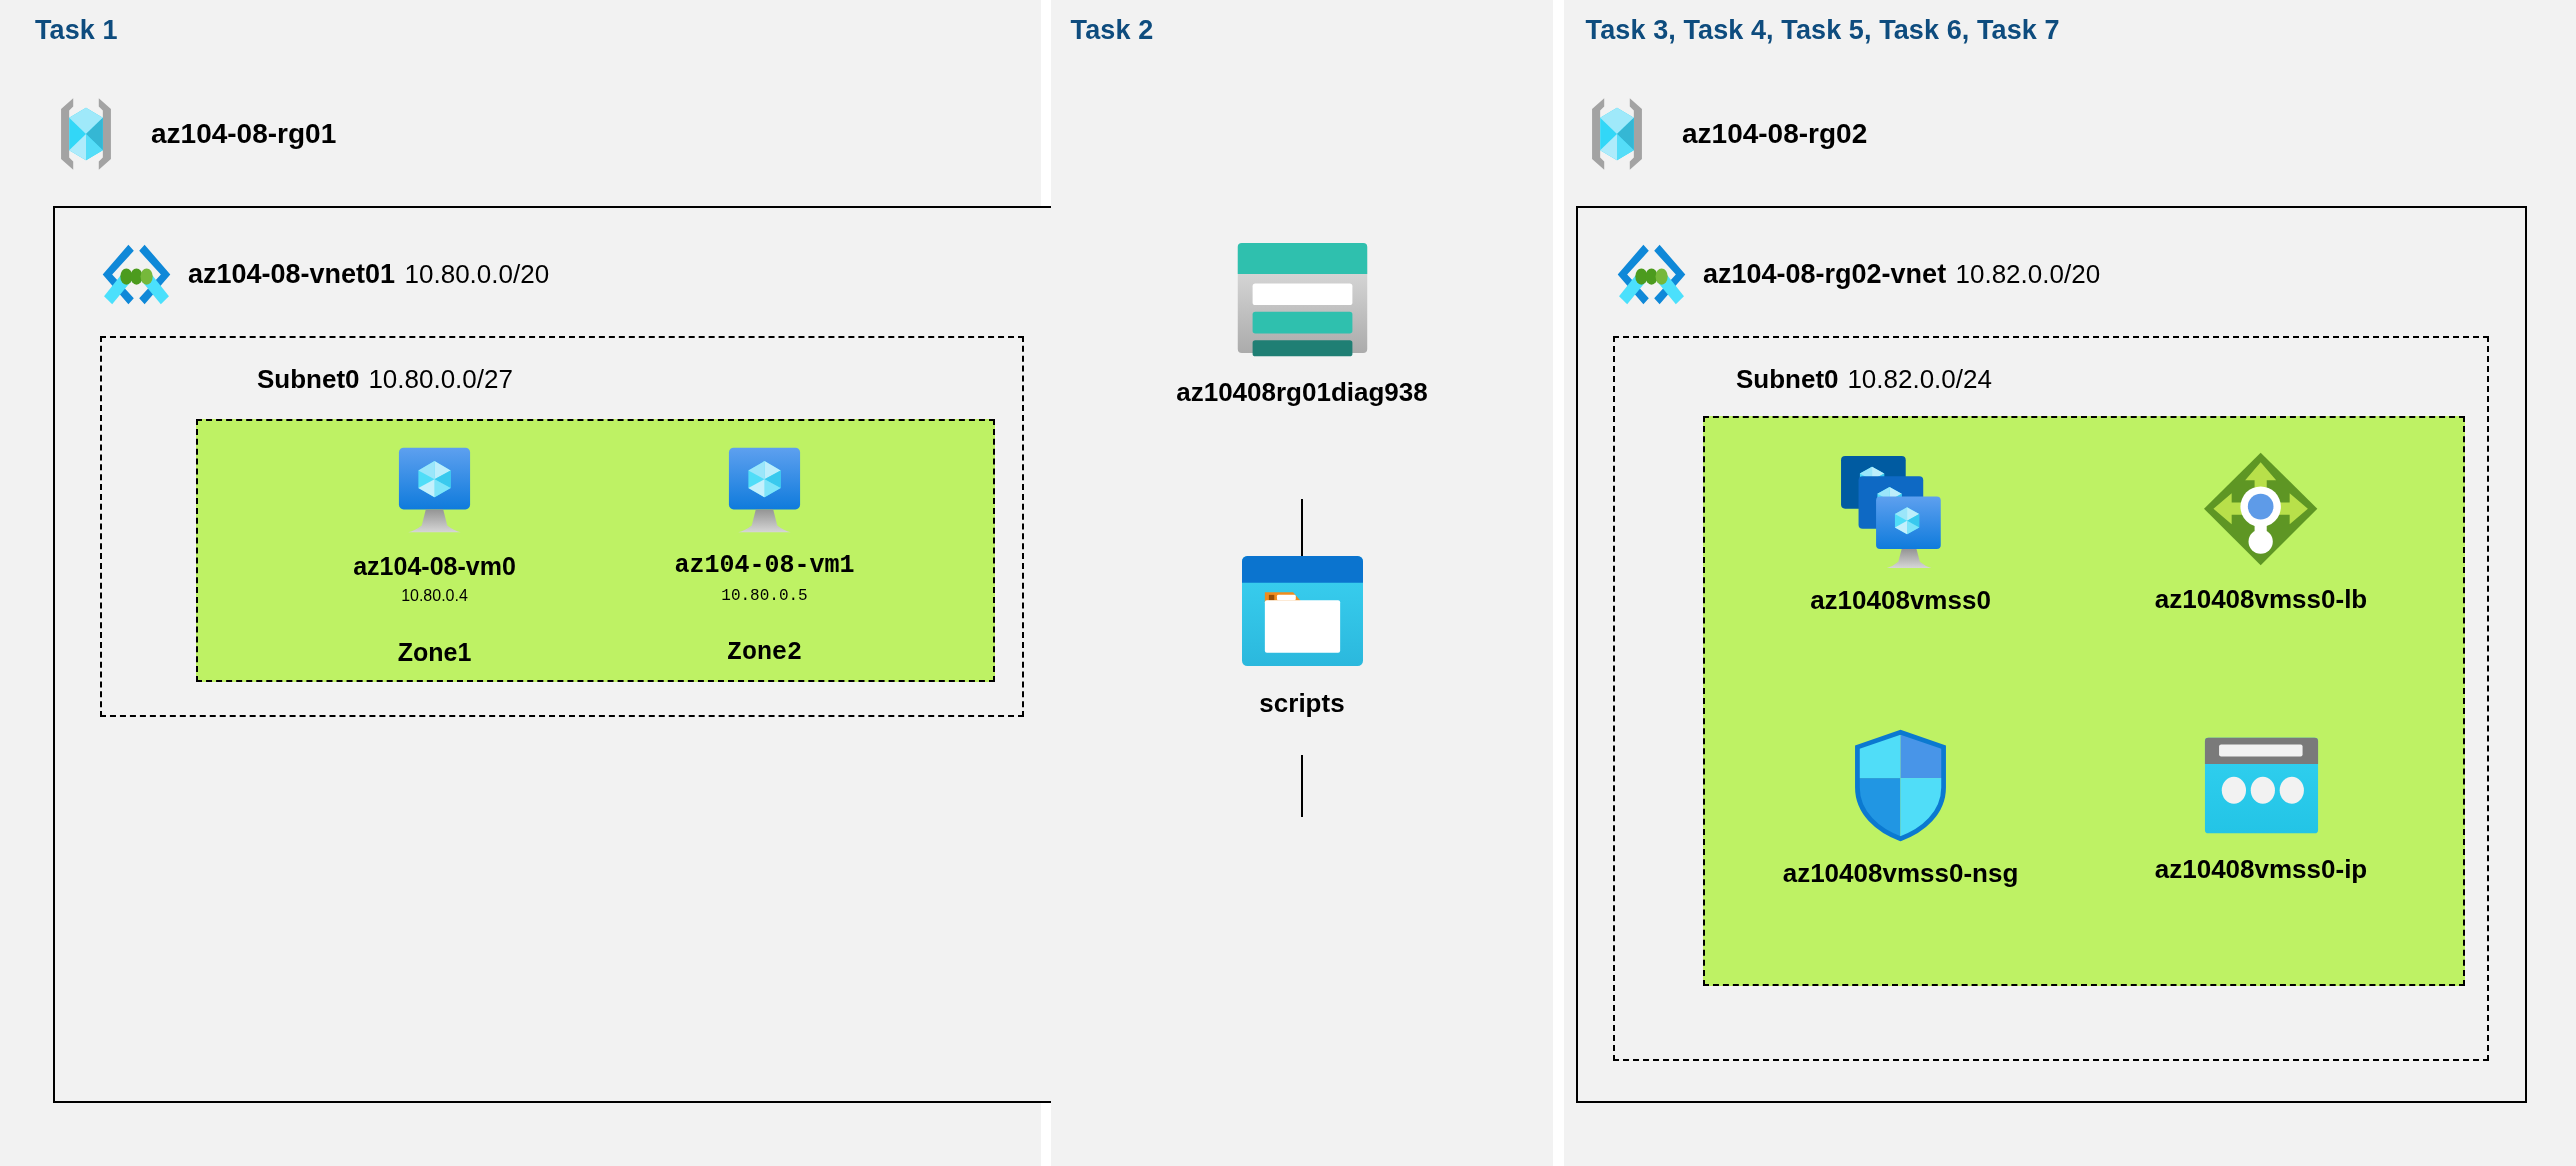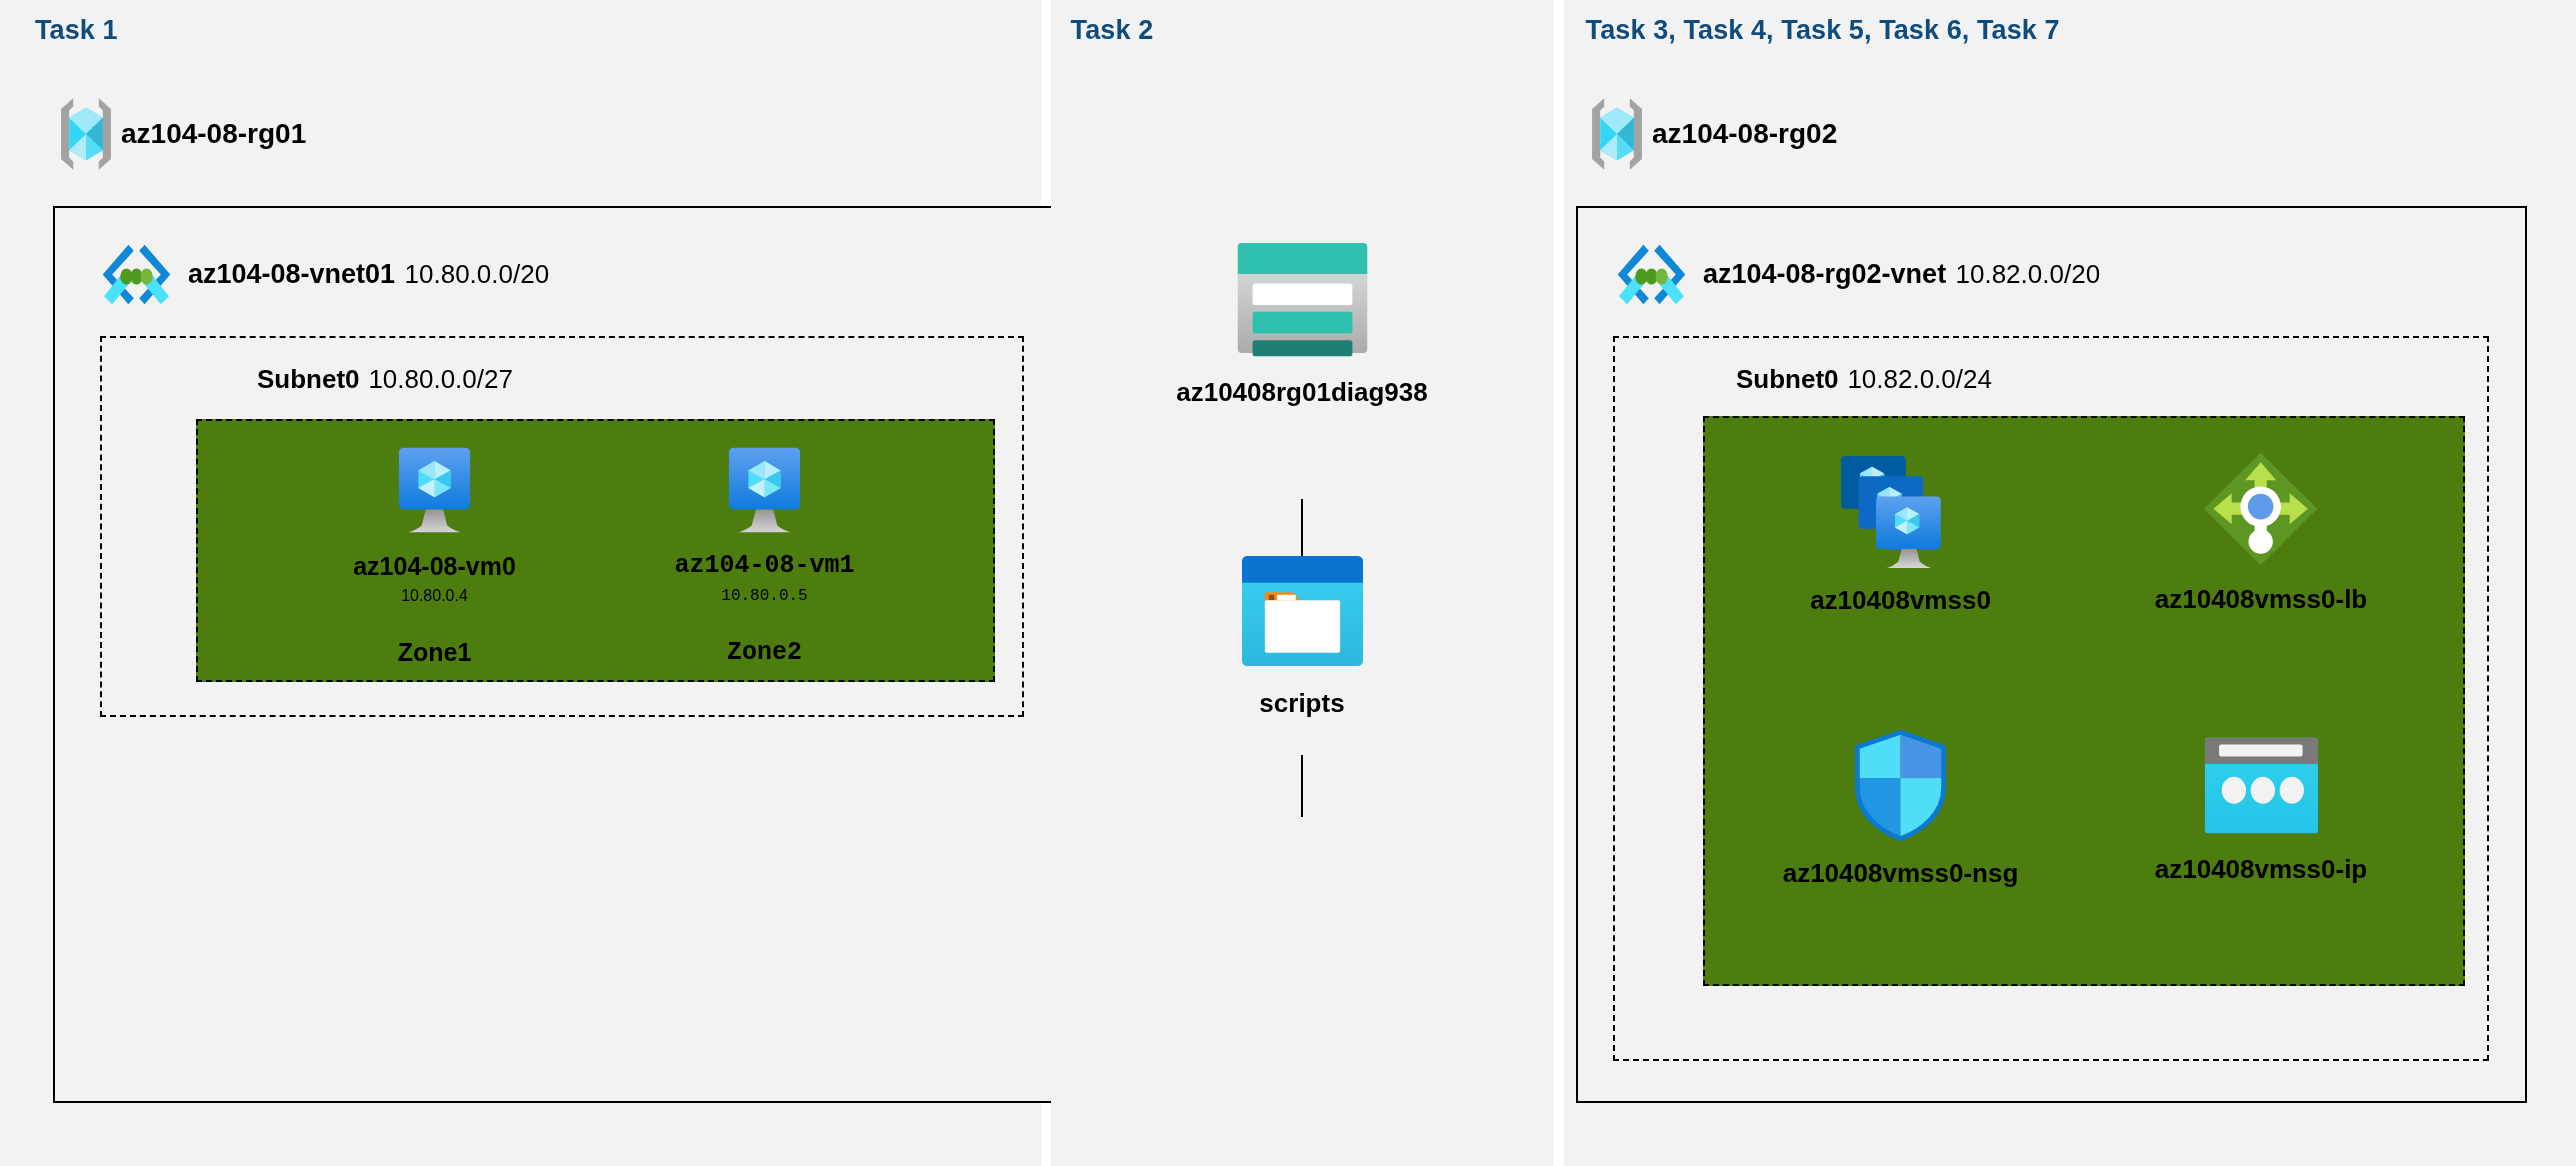--- a/index.html
+++ b/index.html
@@ -31,21 +31,21 @@
     font-size: 27px;
     letter-spacing: 0.1px;
     white-space: nowrap;
   }
 
   
   .rg-header {
     position: absolute;
     display: flex;
     align-items: center;
-    gap: 2px;
+    gap: 32px;
     white-space: nowrap;
   }
   .rg-name {
     font-size: 28px;
     font-weight: bold;
     color: #000;
   }
 
   
   .vnet-box {
@@ -77,21 +77,21 @@
     font-size: 26px;
     color: #000;
   }
   .subnet-header .sn-name { font-weight: bold; font-size: 26px;}
   .subnet-header .sn-cidr { font-weight: normal; margin-left: 8.8px;}
 
   
   .inner-box {
     position: absolute;
     border: 2px dashed #000;
-    background: #4d7c0f;
+    background: #bef264;
     box-sizing: border-box;
   }
 
   
   .node {
     position: absolute;
     display: flex;
     flex-direction: column;
     align-items: center;
     white-space: nowrap;

